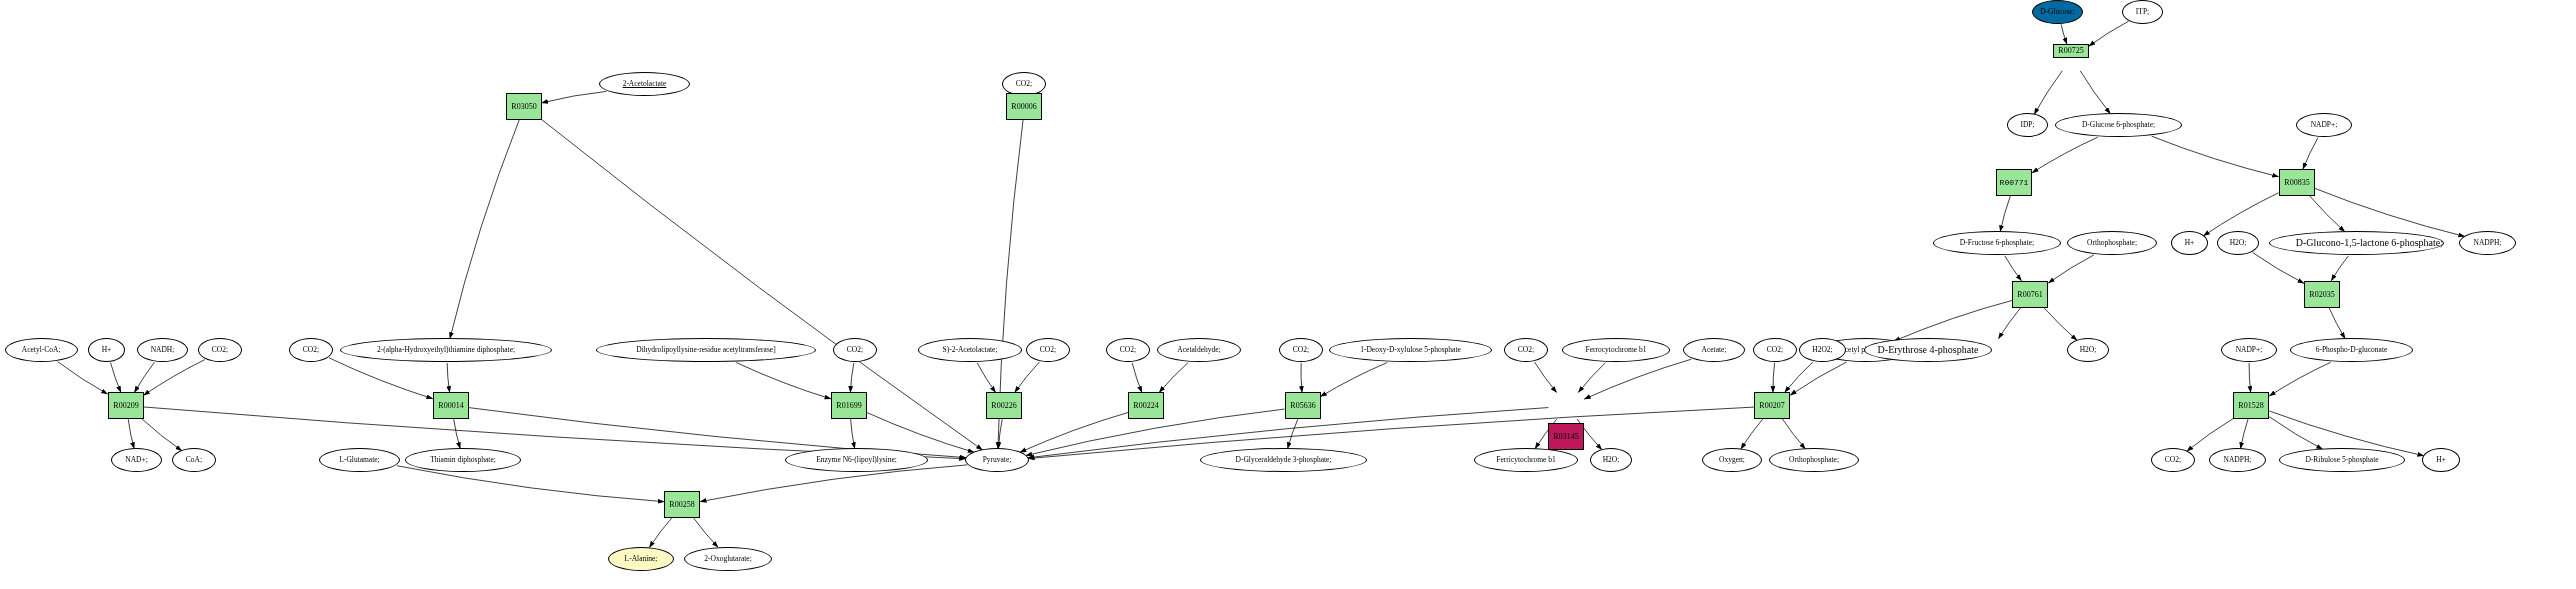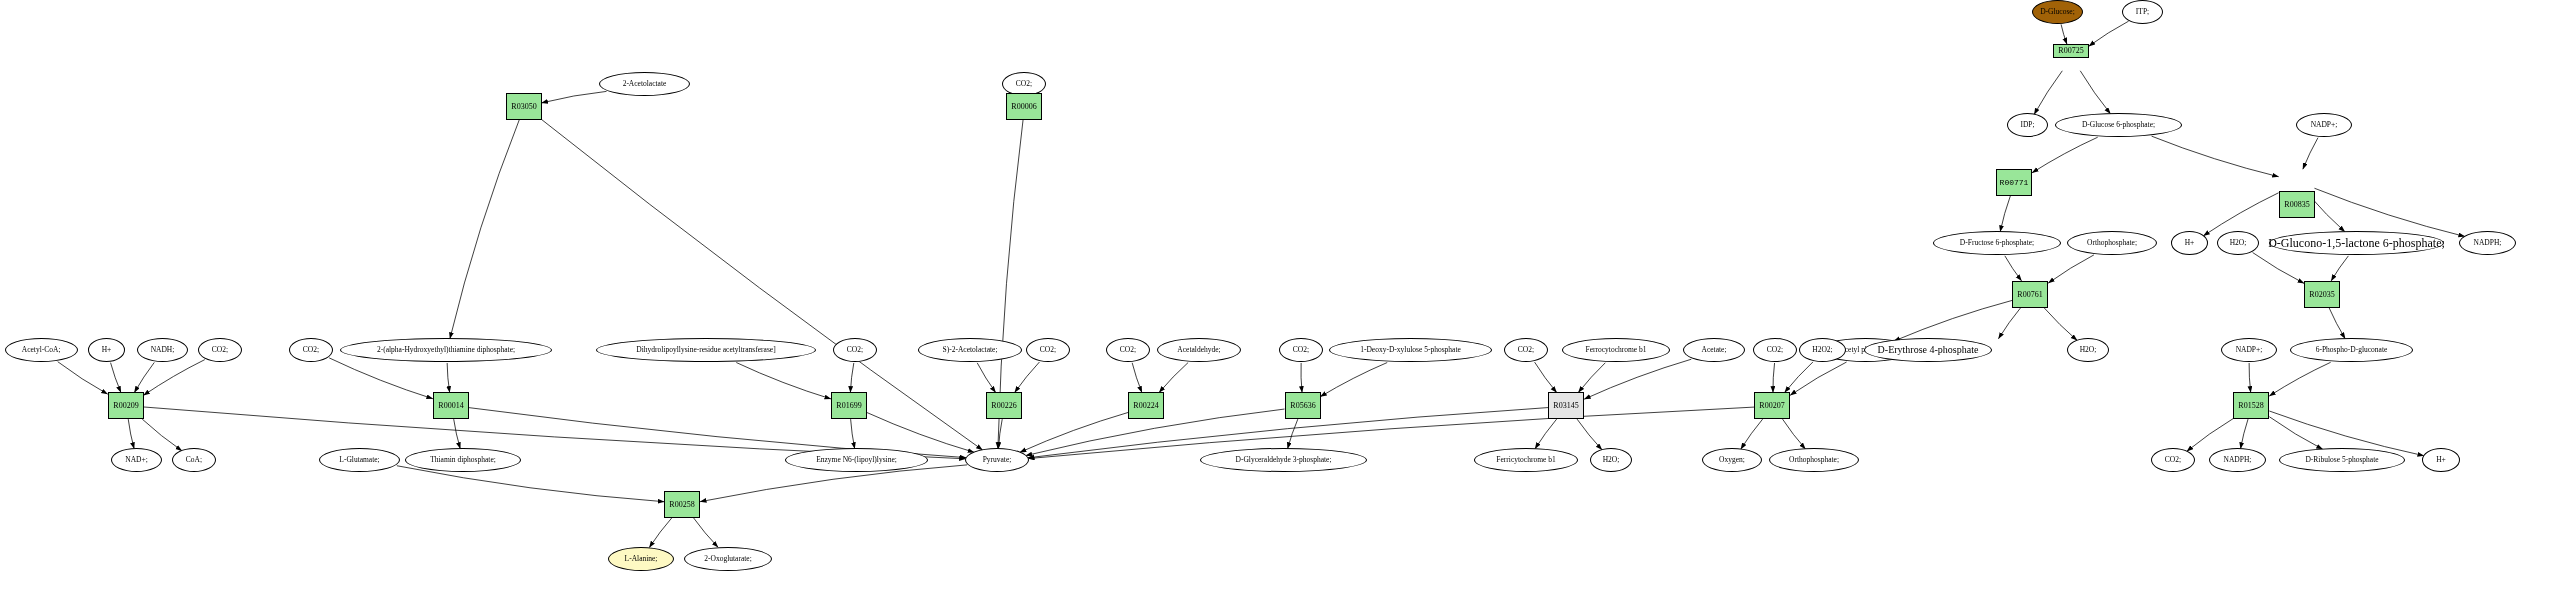--- a/index.html
+++ b/index.html
@@ -33,27 +33,27 @@
     text-align: center;
     color: #000000;
     white-space: nowrap;
     line-height: 1;
   }
   .compound {
     border: 0.8px solid #000000;
     border-radius: 50%;
     background: #ffffff;
   }
-  .compound.highlight-green { background: #a16207; }
+  .compound.highlight-green { background: #0369a1; }
   .compound.highlight-yellow { background: #fef9c3; }
   .reaction {
     border: 0.8px solid #000000;
     background: #99e699;
   }
-  .reaction.blue { background: #e5e5e5; }
+  .reaction.blue { background: #be185d; margin-top: 31px; }
   .label {
     display: block;
     transform: scaleY(1.0);
   }
 </style>
 </head>
 <body>
 
 <div id="canvas">
   <svg id="edge-layer" xmlns="http://www.w3.org/2000/svg" viewBox="0 0 4452 1019" width="2576" height="590">
@@ -151,36 +151,36 @@
       </div>
       <div class="node compound" style="left: 2055px; top: 113px; width: 127px; height: 24px; font-size: 7.5px;">
         <span class="label">D-Glucose 6-phosphate;</span>
       </div>
       <div class="node compound" style="left: 2296px; top: 113px; width: 56px; height: 24px; font-size: 7.5px;">
         <span class="label">NADP+;</span>
       </div>
       <div class="node reaction" style="left: 1996px; top: 169px; width: 36px; height: 27px; font-size: 8px; font-family: Liberation Mono, monospace;">
         <span class="label">R00771</span>
       </div>
-      <div class="node reaction" style="left: 2279px; top: 169px; width: 36px; height: 27px; font-size: 8px; margin-top: 22px;">
+      <div class="node reaction" style="left: 2279px; top: 169px; width: 36px; height: 27px; font-size: 8px;">
         <span class="label">R00835</span>
       </div>
       <div class="node compound" style="left: 1933px; top: 231px; width: 128px; height: 24px; font-size: 7.5px;">
         <span class="label">D-Fructose 6-phosphate;</span>
       </div>
       <div class="node compound" style="left: 2067px; top: 231px; width: 90px; height: 24px; font-size: 7.5px;">
         <span class="label">Orthophosphate;</span>
       </div>
       <div class="node compound" style="left: 2171px; top: 231px; width: 37px; height: 24px; font-size: 7.5px;">
         <span class="label">H+</span>
       </div>
       <div class="node compound" style="left: 2217px; top: 231px; width: 42px; height: 24px; font-size: 7.5px;">
         <span class="label">H2O;</span>
       </div>
-      <div class="node compound" style="left: 2269px; top: 231px; width: 175px; height: 24px; font-size: 12px;">
+      <div class="node compound" style="left: 2269px; top: 231px; width: 175px; height: 24px; font-size: 10px; justify-content: flex-end;">
         <span class="label">D-Glucono-1,5-lactone 6-phosphate;</span>
       </div>
       <div class="node compound" style="left: 2459px; top: 231px; width: 57px; height: 24px; font-size: 7.5px;">
         <span class="label">NADPH;</span>
       </div>
       <div class="node reaction" style="left: 2012px; top: 281px; width: 36px; height: 27px; font-size: 8px;">
         <span class="label">R00761</span>
       </div>
       <div class="node reaction" style="left: 2304px; top: 281px; width: 36px; height: 27px; font-size: 8px;">
         <span class="label">R02035</span>
@@ -208,21 +208,21 @@
       </div>
       <div class="node compound" style="left: 2209px; top: 448px; width: 57px; height: 24px; font-size: 7.5px;">
         <span class="label">NADPH;</span>
       </div>
       <div class="node compound" style="left: 2279px; top: 448px; width: 126px; height: 24px; font-size: 7.5px;">
         <span class="label">D-Ribulose 5-phosphate</span>
       </div>
       <div class="node compound" style="left: 2422px; top: 448px; width: 38px; height: 24px; font-size: 7.5px;">
         <span class="label">H+</span>
       </div>
-      <div class="node compound" style="left: 599px; top: 72px; width: 91px; height: 24px; font-size: 7.5px;">
+      <div class="node compound" style="left: 599px; top: 72px; width: 91px; height: 24px; font-size: 7.5px; text-decoration: underline;">
         <span class="label">2-Acetolactate</span>
       </div>
       <div class="node compound" style="left: 1002px; top: 72px; width: 44px; height: 24px; font-size: 7.5px;">
         <span class="label">CO2;</span>
       </div>
       <div class="node reaction" style="left: 506px; top: 93px; width: 36px; height: 27px; font-size: 8px;">
         <span class="label">R03050</span>
       </div>
       <div class="node reaction" style="left: 1006px; top: 93px; width: 36px; height: 27px; font-size: 8px;">
         <span class="label">R00006</span>

